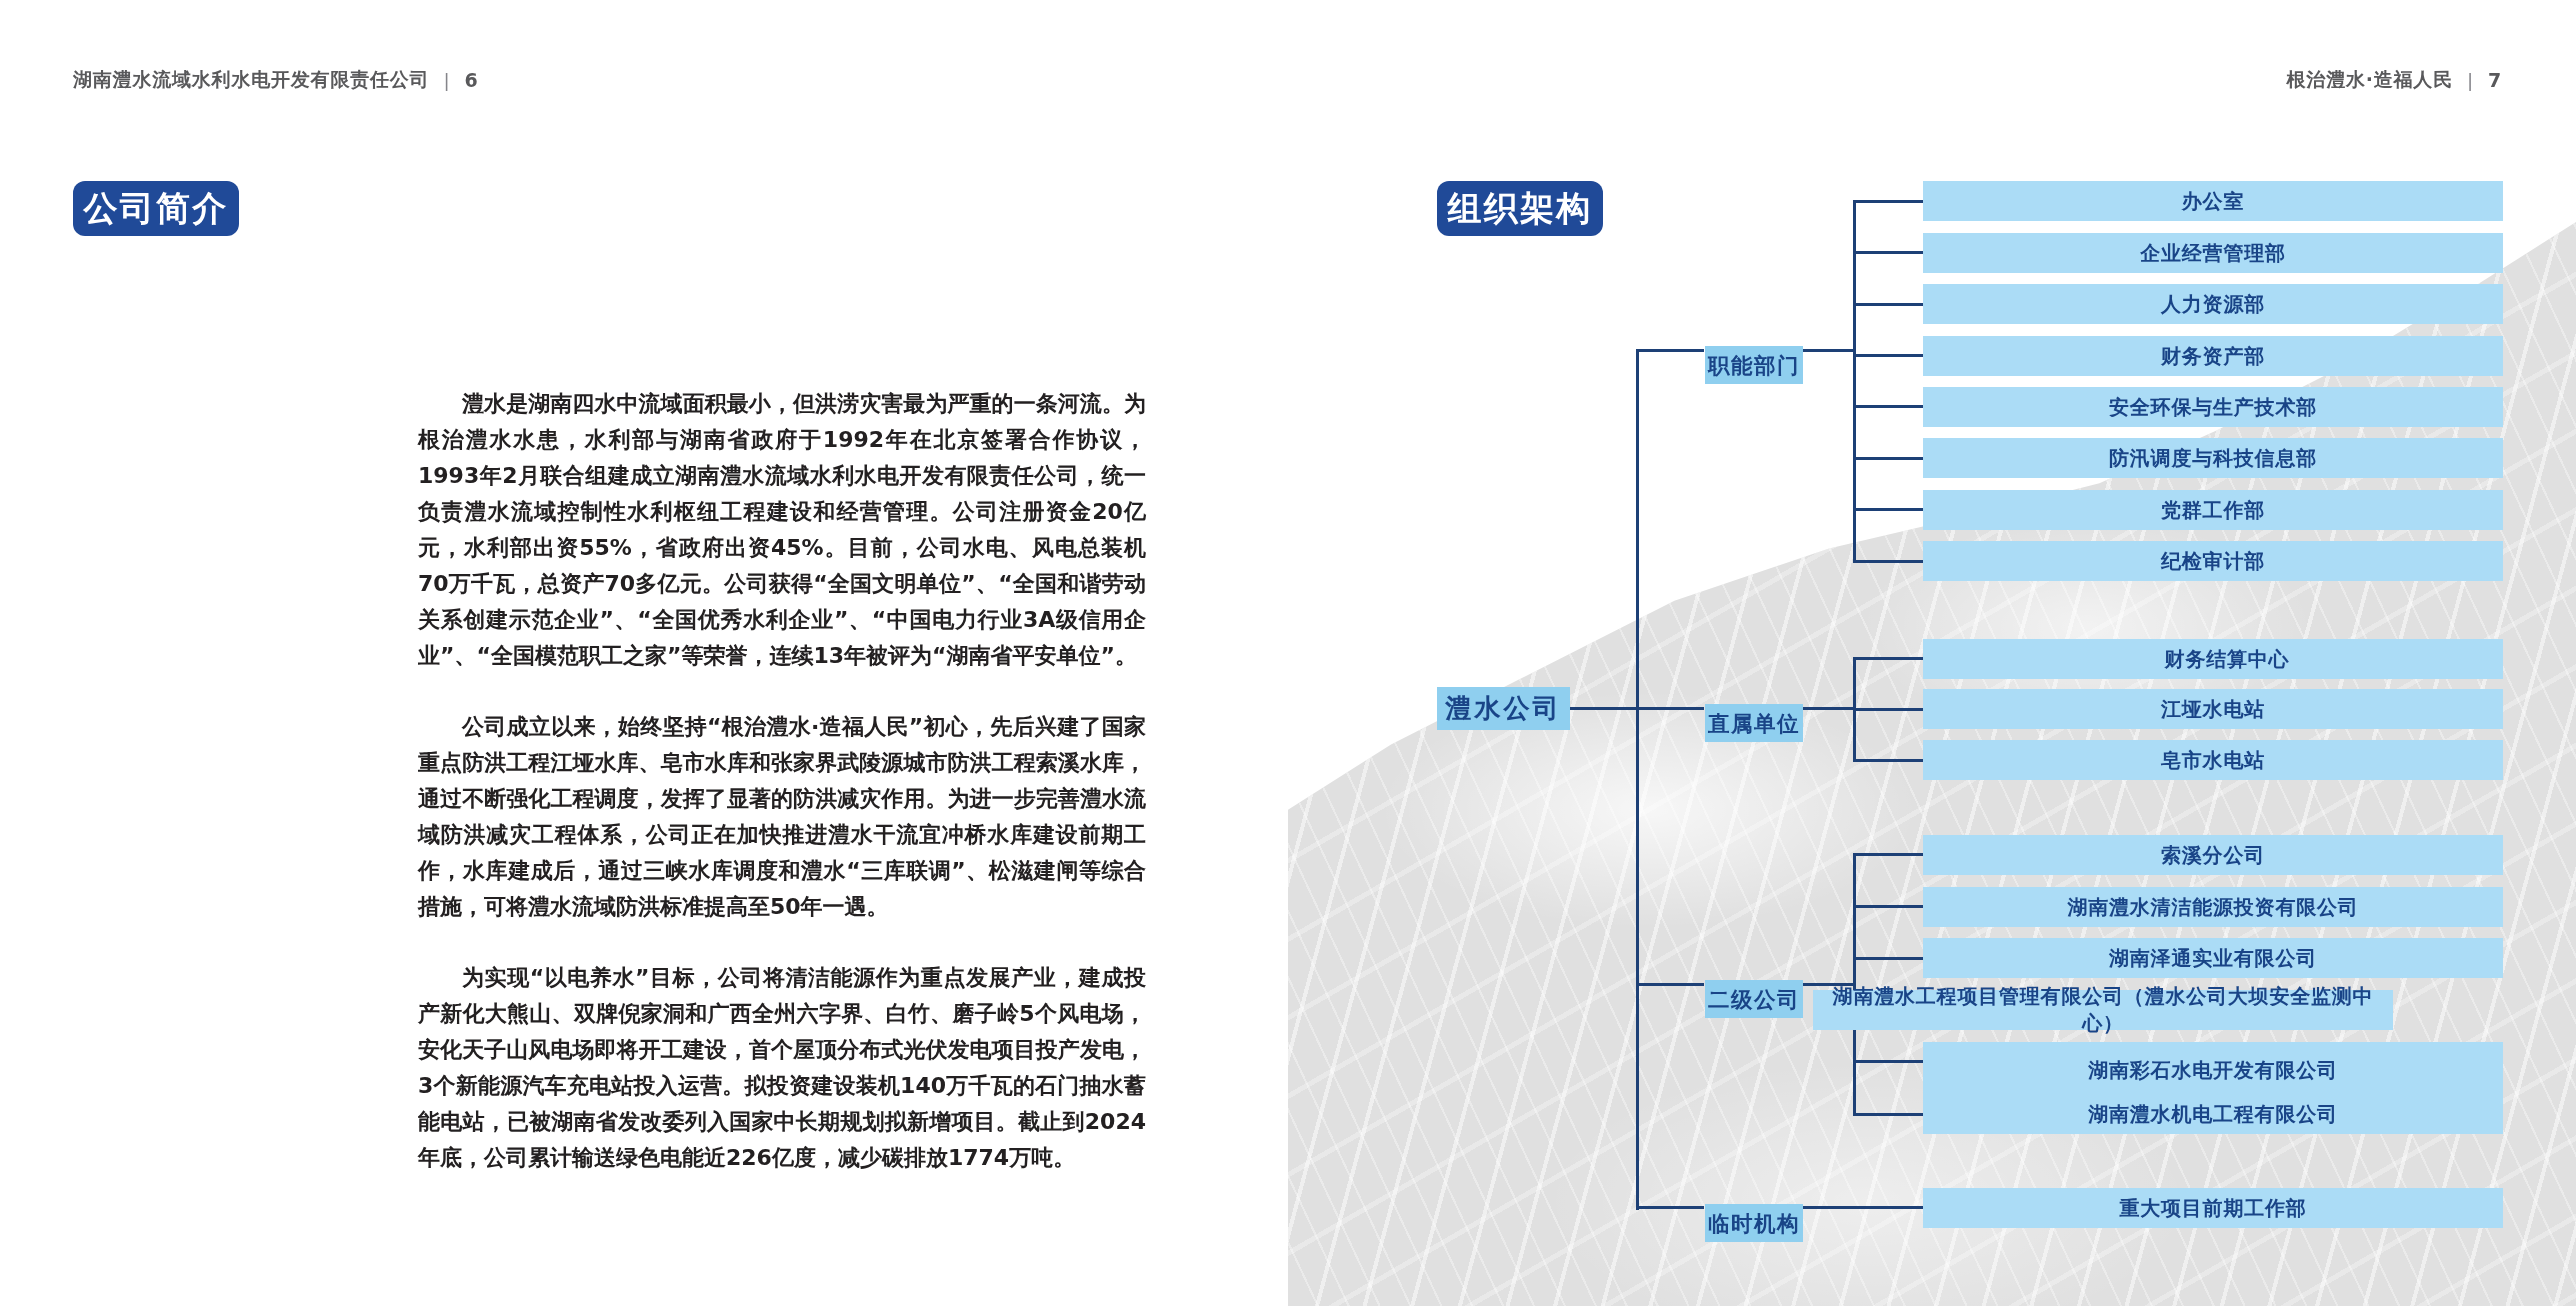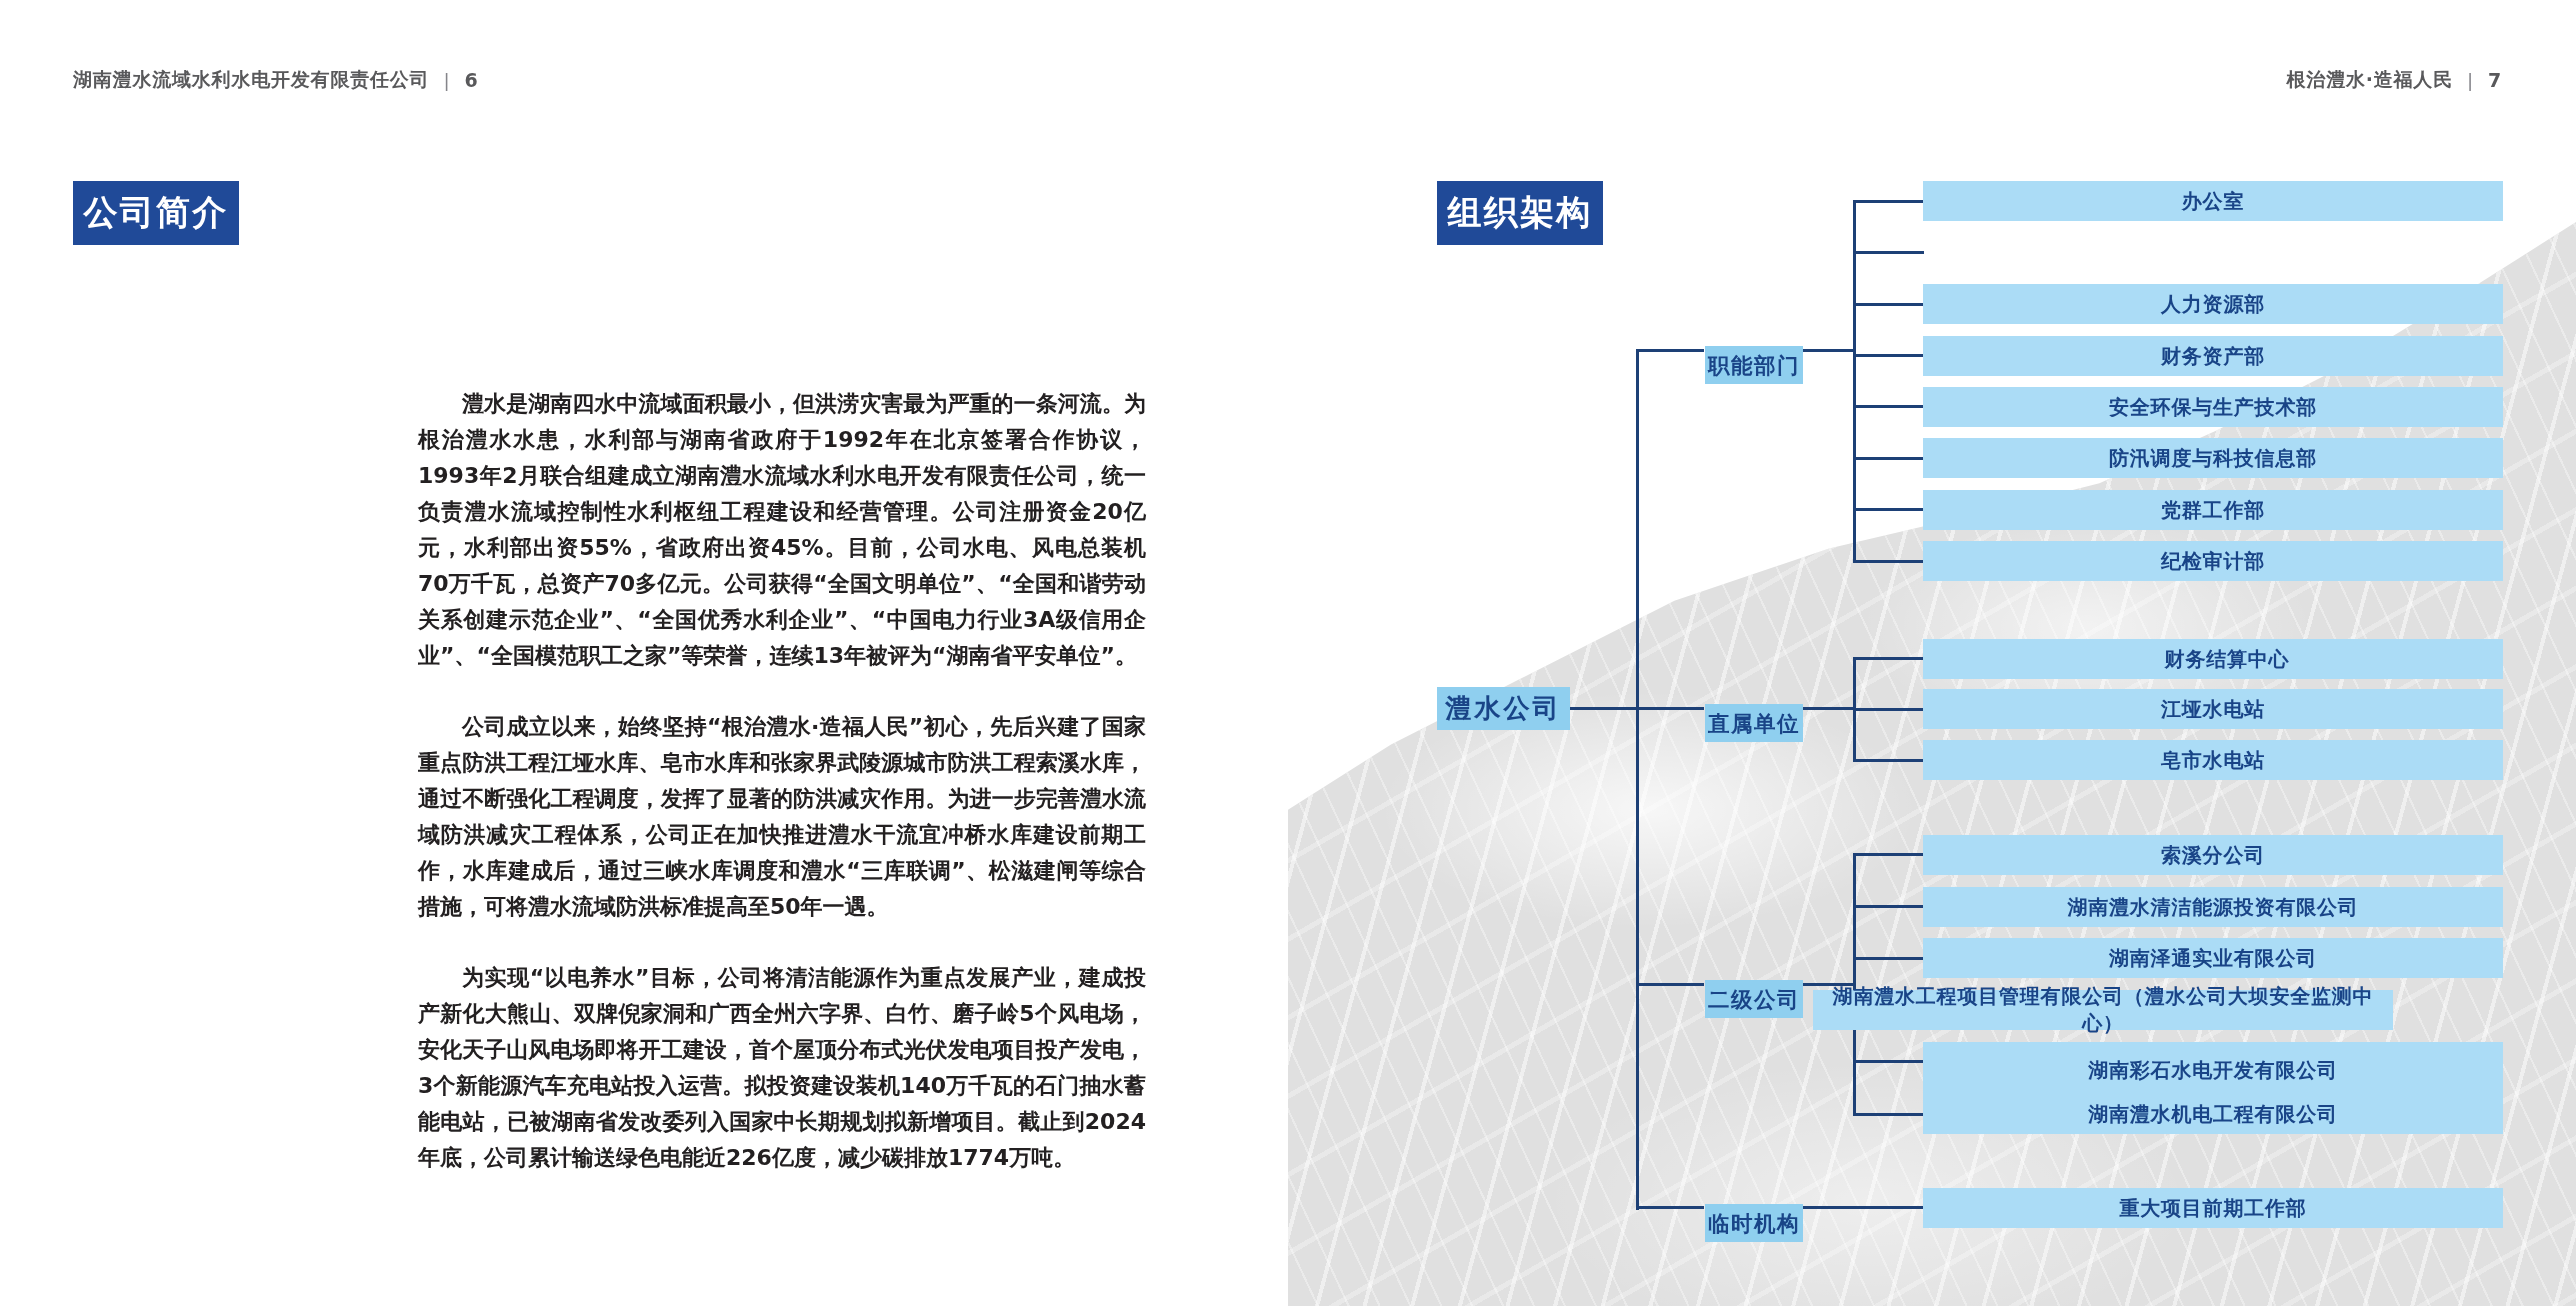--- a/index.html
+++ b/index.html
@@ -12,22 +12,22 @@
   .canvas{position:relative;width:2576px;height:1306px;background:#ffffff;overflow:hidden;}
 
   
   .pg-header{position:absolute;top:64px;height:32px;display:flex;align-items:center;
     font-size:19px;font-weight:bold;color:var(--header-text);letter-spacing:0.8px;text-align:right;}
   .pg-header .sep{font-weight:400;color:#85858a;margin:0 14px;font-size:18.4px;}
   .header-left{left:73px;}
   .header-right{right:74px;}
 
   
-  .title-box{position:absolute;top:181px;width:166px;height:64px;background:var(--title-bg);
-    display:flex;align-items:center;justify-content:center;}
+  .title-box{position:absolute;top:181px;width:166px;height:55px;background:var(--title-bg);
+    display:flex;align-items:center;justify-content:center;border-radius:12px;}
   .title-box span{color:#ffffff;font-size:34px;font-weight:bold;letter-spacing:2.3px;}
   .title-left{left:73px;}
   .title-right{left:1437px;}
 
   
   .body-text{position:absolute;left:418px;top:386px;width:728px;}
   .body-text p{font-size:22px;line-height:36px;color:var(--body-text);font-weight:600;
     text-align:justify;text-indent:2em;margin-bottom:35px;}
 
   
@@ -93,20 +93,21 @@
       <div class="hline" style="left: 1853px; top: 200px; width: 71px;"></div>
       <div class="hline" style="left: 1853px; top: 251px; width: 71px;"></div>
       <div class="hline" style="left: 1853px; top: 303px; width: 71px;"></div>
       <div class="hline" style="left: 1853px; top: 354px; width: 71px;"></div>
       <div class="hline" style="left: 1853px; top: 405px; width: 71px;"></div>
       <div class="hline" style="left: 1853px; top: 457px; width: 71px;"></div>
       <div class="hline" style="left: 1853px; top: 508px; width: 71px;"></div>
       <div class="hline" style="left: 1853px; top: 560px; width: 71px;"></div>
       <div class="obox label" style="left: 1705px; top: 331px; width: 98px; height: 38px;">职能部门</div>
       <div class="obox child" style="left: 1923px; top: 181px; width: 580px; height: 40px;">办公室</div>
+      <div class="obox child" style="left: 1923px; top: 233px; width: 580px; height: 40px;">企业经营管理部</div>
       <div class="obox child" style="left: 1923px; top: 284px; width: 580px; height: 40px;">人力资源部</div>
       <div class="obox child" style="left: 1923px; top: 336px; width: 580px; height: 40px;">财务资产部</div>
       <div class="obox child" style="left: 1923px; top: 387px; width: 580px; height: 40px;">安全环保与生产技术部</div>
       <div class="obox child" style="left: 1923px; top: 438px; width: 580px; height: 40px;">防汛调度与科技信息部</div>
       <div class="obox child" style="left: 1923px; top: 490px; width: 580px; height: 40px;">党群工作部</div>
       <div class="obox child" style="left: 1923px; top: 541px; width: 580px; height: 40px;">纪检审计部</div>
       <div class="hline" style="left: 1636px; top: 707px; width: 68px;"></div>
       <div class="hline" style="left: 1803px; top: 707px; width: 51px;"></div>
       <div class="vline" style="left: 1853px; top: 657px; height: 104px;"></div>
       <div class="hline" style="left: 1853px; top: 657px; width: 71px;"></div>

